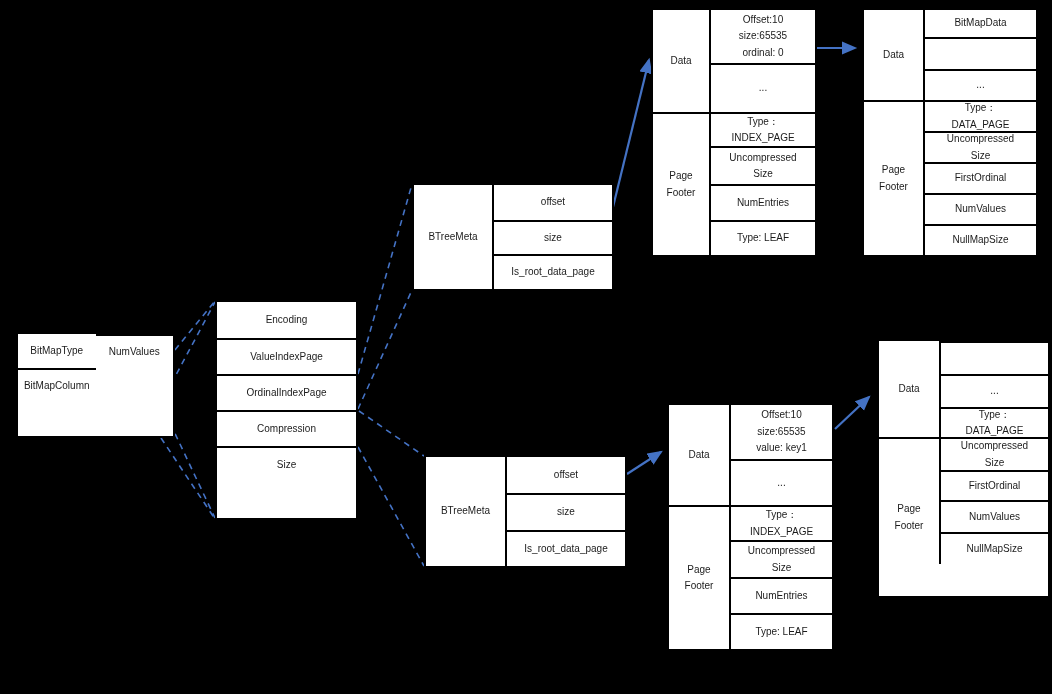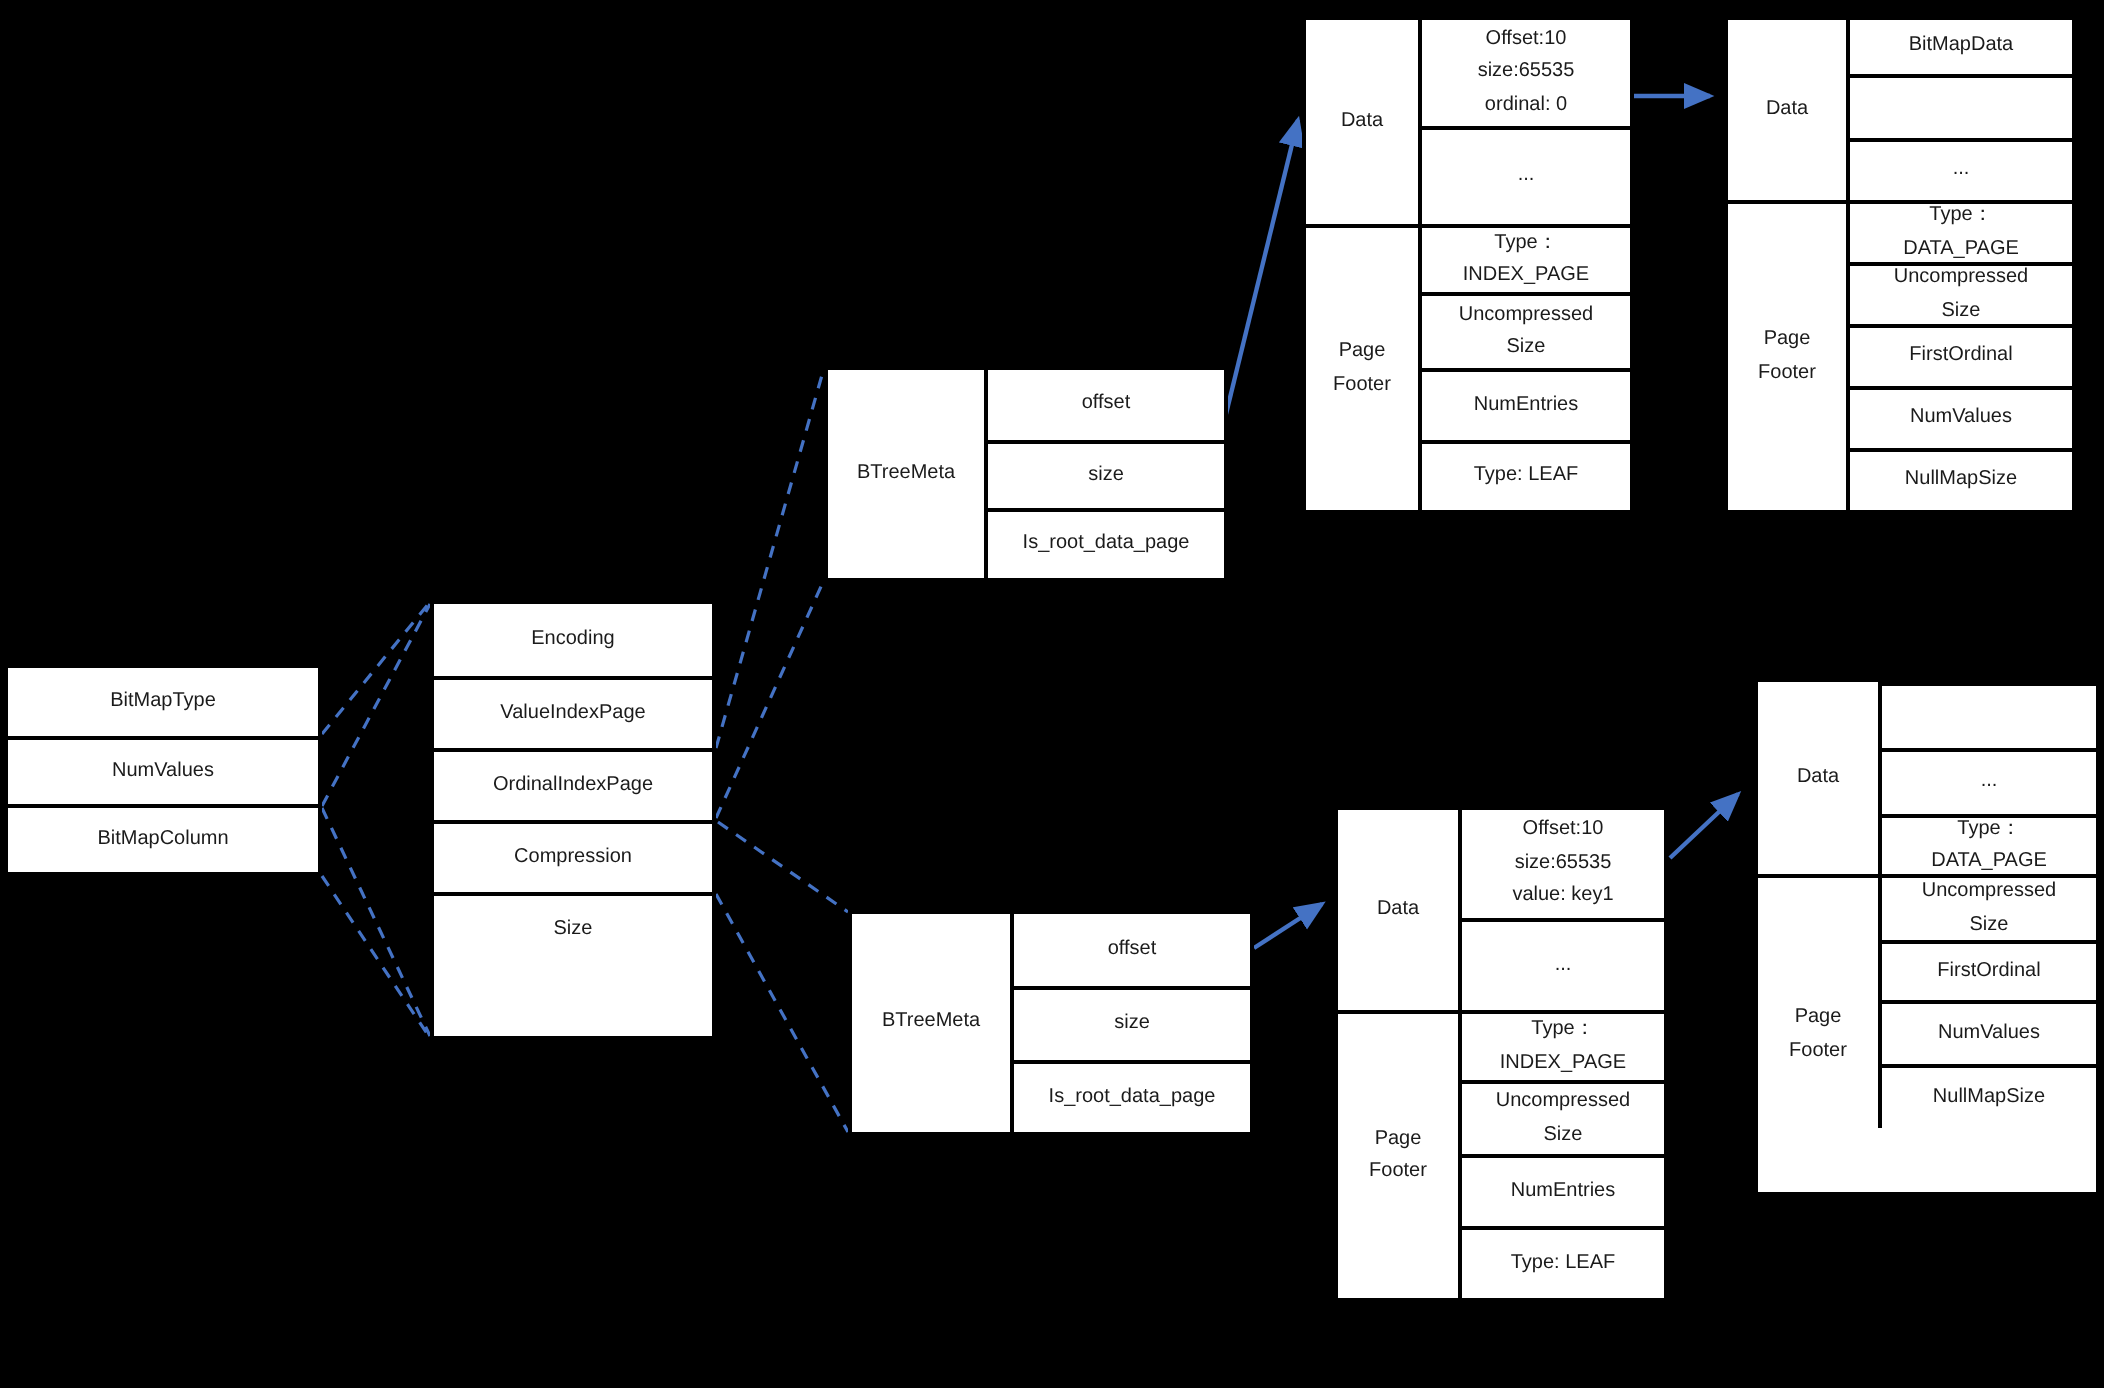--- a/index.html
+++ b/index.html
@@ -45,21 +45,21 @@
     <line class="connector-line dash" x1="358" y1="409" x2="412" y2="290"></line>
     <line class="connector-line dash" x1="359" y1="411" x2="424" y2="456"></line>
     <line class="connector-line dash" x1="358" y1="447" x2="424" y2="566"></line>
 
     <line class="connector-line solid" x1="613" y1="207" x2="649" y2="60" marker-end="url(#arrow)"></line>
     <line class="connector-line solid" x1="815" y1="48" x2="855" y2="48" marker-end="url(#arrow)"></line>
     <line class="connector-line solid" x1="627" y1="474" x2="661" y2="452" marker-end="url(#arrow)"></line>
     <line class="connector-line solid" x1="835" y1="429" x2="869" y2="397" marker-end="url(#arrow)"></line>
   </svg>
 
-  <div class="struct" style="left:2px;top:332px;width:159px;height:106px;grid-template-columns:1fr;grid-template-rows:1fr 1fr 1fr;">
+  <div class="struct" style="left:16px;top:332px;width:159px;height:106px;grid-template-columns:1fr 1fr;grid-template-rows:1fr 1fr 1fr;">
     <div class="cell">BitMapType</div>
     <div class="cell bt">NumValues</div>
     <div class="cell bt">BitMapColumn</div>
   </div>
 
   <div class="struct" style="left:215px;top:300px;width:143px;height:220px;grid-template-columns:1fr;grid-template-rows:repeat(6,1fr);">
     <div class="cell">Encoding</div>
     <div class="cell bt">ValueIndexPage</div>
     <div class="cell bt">OrdinalIndexPage</div>
     <div class="cell bt">Compression</div>

